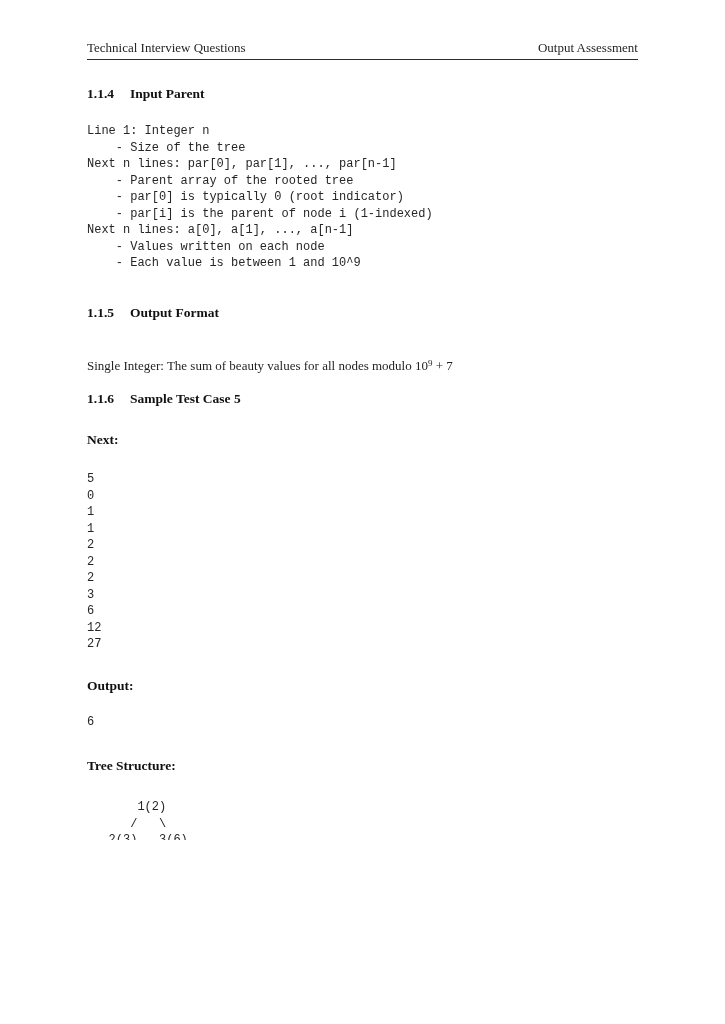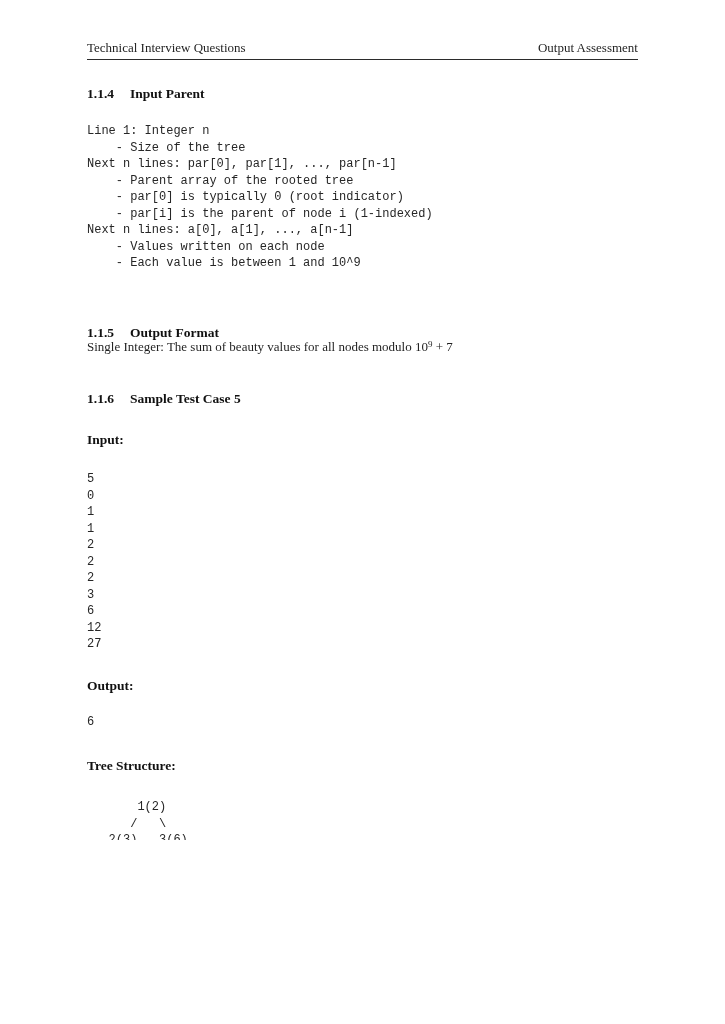--- a/index.html
+++ b/index.html
@@ -104,33 +104,33 @@
   <pre class="code" style="top: 123px;">Line 1: Integer n
     - Size of the tree
 Next n lines: par[0], par[1], ..., par[n-1]
     - Parent array of the rooted tree
     - par[0] is typically 0 (root indicator)
     - par[i] is the parent of node i (1-indexed)
 Next n lines: a[0], a[1], ..., a[n-1]
     - Values written on each node
     - Each value is between 1 and 10^9</pre>
 
-  <div class="sec-heading" style="top: 305px; margin-top: 20px;">
+  <div class="sec-heading" style="top: 305px;">
     <span class="sec-num">1.1.5</span><span>Output Format</span>
   </div>
 
-  <div class="body-para" style="top: 339px; text-align: center;">
+  <div class="body-para" style="top: 358px; text-align: center;">
     <span>Single Integer: The sum of beauty values for all nodes modulo 10</span><sup>9</sup><span> + 7</span>
   </div>
 
   <div class="sec-heading" style="top: 391px;">
     <span class="sec-num">1.1.6</span><span>Sample Test Case 5</span>
   </div>
 
-  <div class="bold-label" style="top: 432px;">Input:</div>
+  <div class="bold-label" style="top: 432px;">Next:</div>
 
   <pre class="code" style="top: 471px;">5
 0
 1
 1
 2
 2
 2
 3
 6

